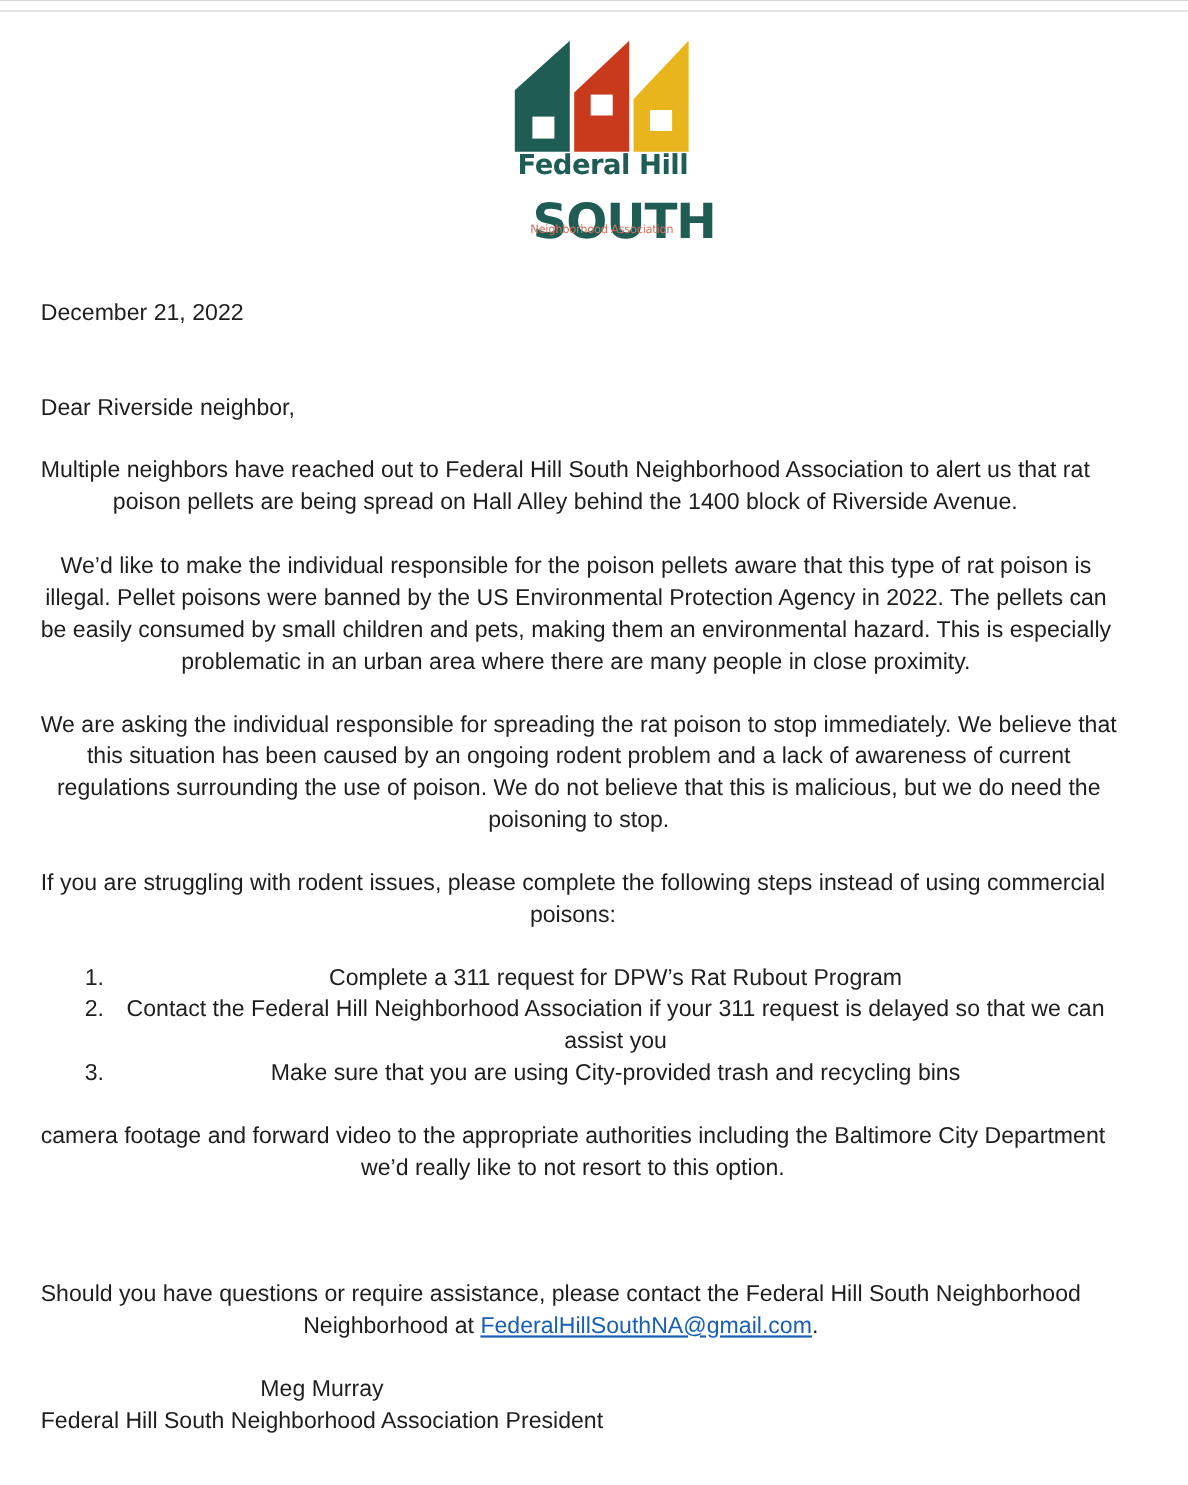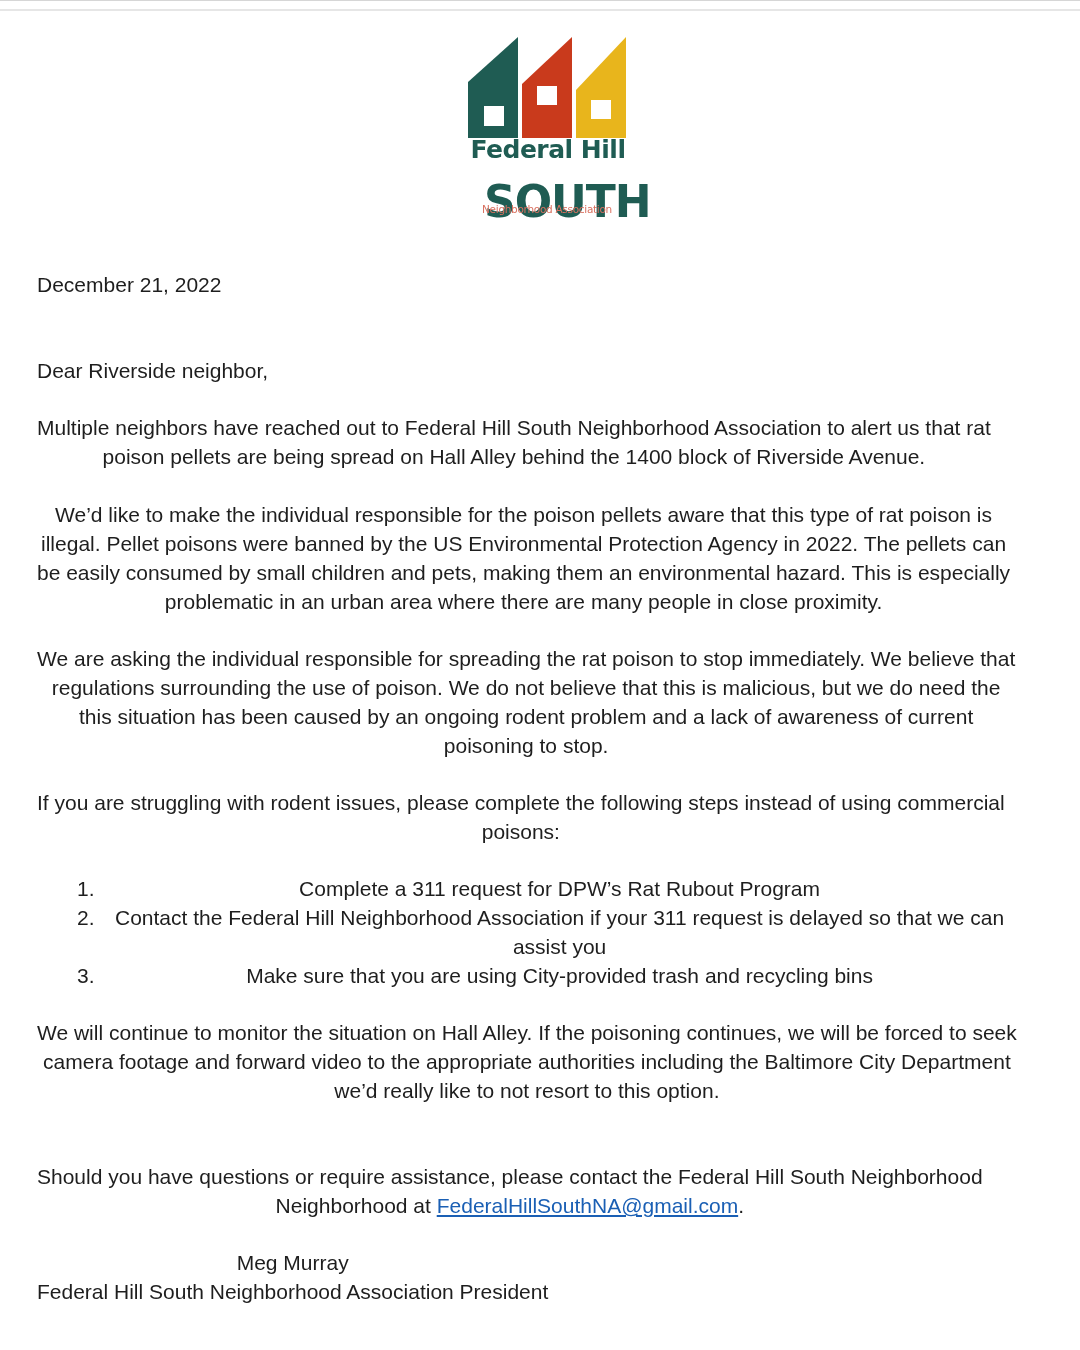--- a/index.html
+++ b/index.html
@@ -50,22 +50,22 @@
 
 <div class="txt" style="top:500px">
   <span class="line">We’d like to make the individual responsible for the poison pellets aware that this type of rat poison is</span>
   <span class="line">illegal. Pellet poisons were banned by the US Environmental Protection Agency in 2022. The pellets can</span>
   <span class="line">be easily consumed by small children and pets, making them an environmental hazard. This is especially</span>
   <span class="line">problematic in an urban area where there are many people in close proximity.</span>
 </div>
 
 <div class="txt" style="top:644px">
   <span class="line">We are asking the individual responsible for spreading the rat poison to stop immediately. We believe that</span>
+  <span class="line">this situation has been caused by an ongoing rodent problem and a lack of awareness of current</span>
   <span class="line">regulations surrounding the use of poison. We do not believe that this is malicious, but we do need the</span>
-  <span class="line">this situation has been caused by an ongoing rodent problem and a lack of awareness of current</span>
   <span class="line">poisoning to stop.</span>
 </div>
 
 <div class="txt" style="top:788px">
   <span class="line">If you are struggling with rodent issues, please complete the following steps instead of using commercial</span>
   <span class="line">poisons:</span>
 </div>
 
 <div class="list" style="top:874px">
   <div class="li">
@@ -77,21 +77,20 @@
     <span class="line">Contact the Federal Hill Neighborhood Association if your 311 request is delayed so that we can</span>
     <span class="line">assist you</span>
   </div>
   <div class="li">
     <span class="num">3.</span>
     <span class="line">Make sure that you are using City-provided trash and recycling bins</span>
   </div>
 </div>
 
 <div class="txt" style="top:1018px">
-  <span class="line">We will continue to monitor the situation on Hall Alley. If the poisoning continues, we will be forced to seek</span>
   <span class="line">camera footage and forward video to the appropriate authorities including the Baltimore City Department</span>
   <span class="line">we’d really like to not resort to this option.</span>
 </div>
 
 <div class="txt" style="top:1162px">
   <span class="line">Should you have questions or require assistance, please contact the Federal Hill South Neighborhood</span>
   <span class="line"><span>Neighborhood at </span><a class="email">FederalHillSouthNA@gmail.com</a><span>.</span></span>
 </div>
 
 <div class="txt" style="top:1248px">

